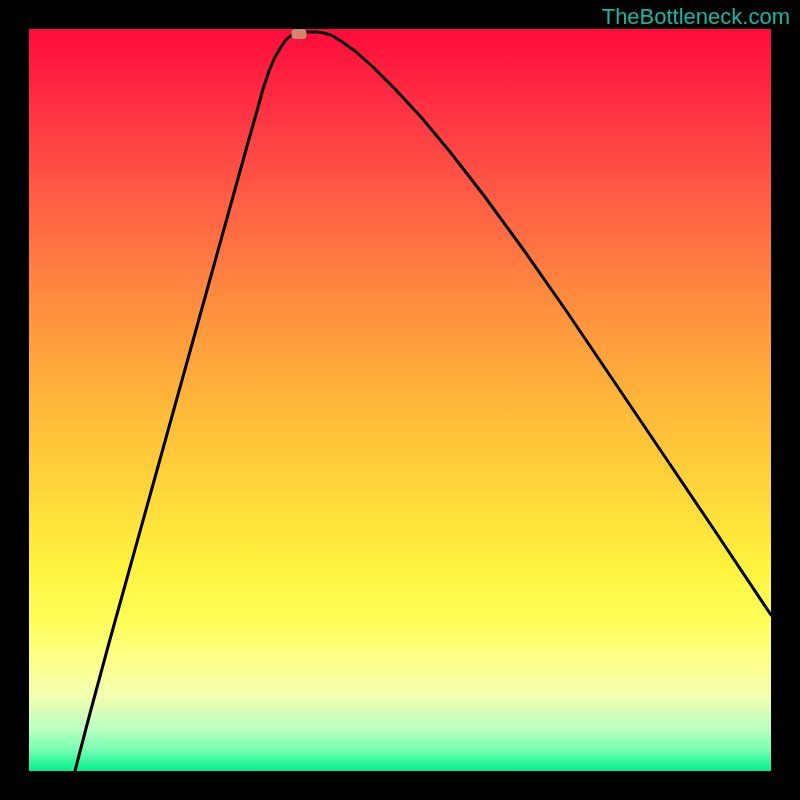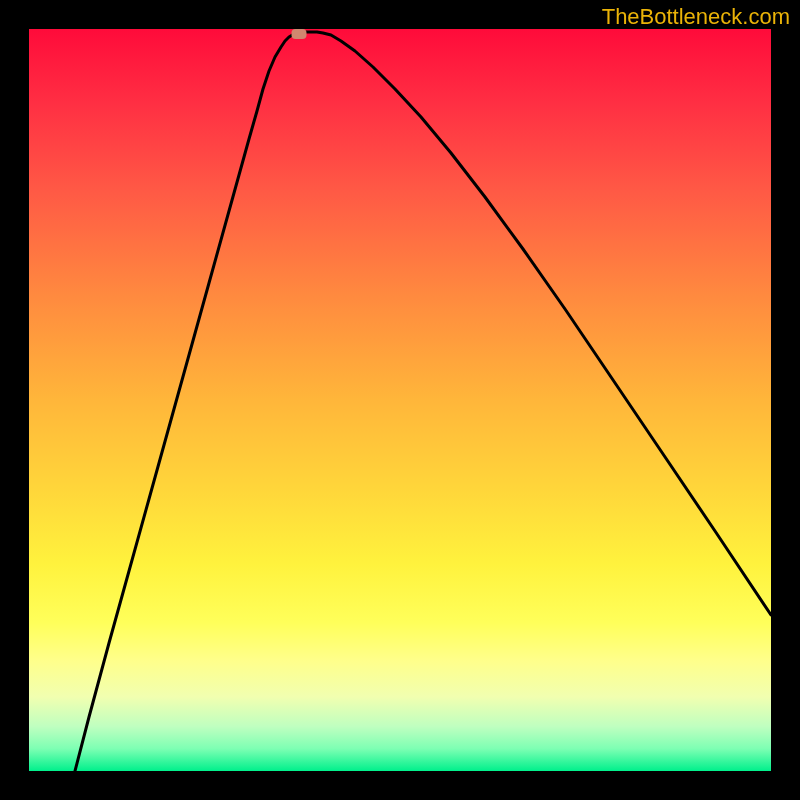--- a/index.html
+++ b/index.html
@@ -40,21 +40,21 @@
       #f1ffb0 90%,
       #bfffc0 94%,
       #7dffb3 97%,
       #00f08c 100%
     );
   }
   .watermark {
     position: absolute;
     top: 4px;
     right: 10px;
-    color: #eab308;
+    color: #14b8a6;
     font-size: 22px;
     font-weight: 500;
     -webkit-font-smoothing: antialiased;
   }
   .svg-layer {
     position: absolute;
     left: 29px;
     top: 29px;
     width: 742px;
     height: 742px;

